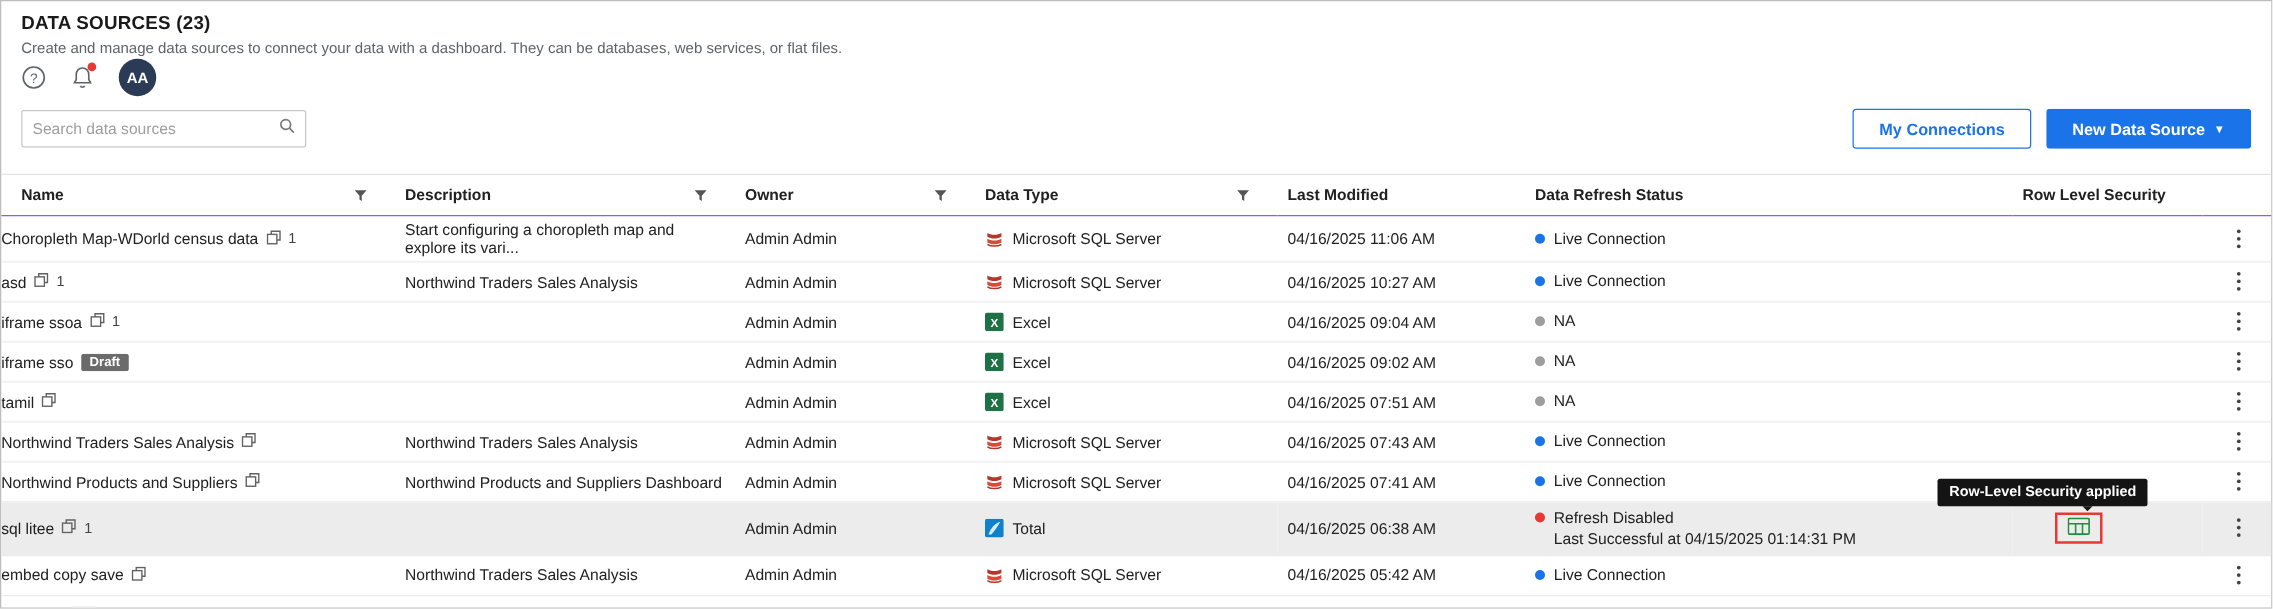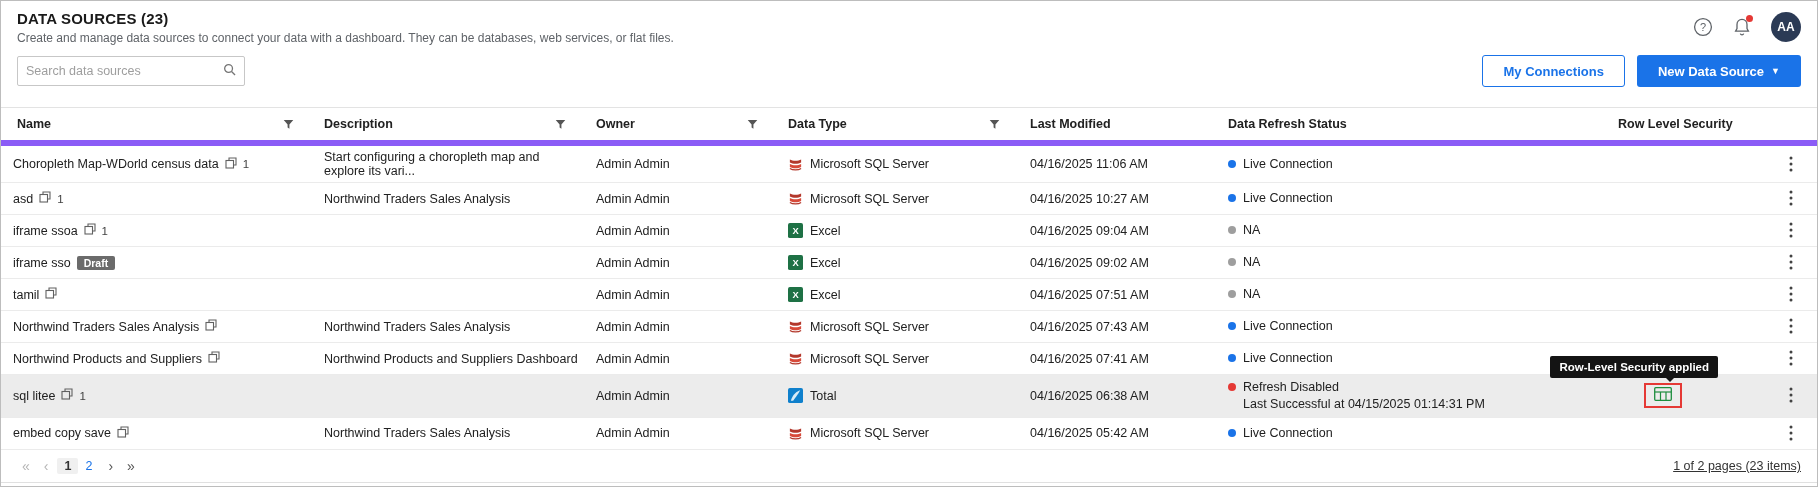--- a/index.html
+++ b/index.html
@@ -1,20 +1,20 @@
 <!DOCTYPE html>
 <html><head>
 <meta charset="utf-8">
 <style>
   * { box-sizing: border-box; margin: 0; padding: 0; }
   body { font-family: "Liberation Sans", sans-serif; background: #fff; color: #212121; }
   .page { width: 1818px; height: 487px; border: 1px solid #bdbdbd; background: #fff; position: relative; overflow: hidden; display: flex; flex-direction: column; }
 
   
-  .topbar { display: flex; justify-content: space-between; align-items: flex-start; padding: 9px 16px 2px 16px; }
+  .topbar { display: flex; justify-content: flex-start; align-items: flex-start; padding: 9px 16px 2px 16px; flex-direction: column; }
   .page-title { font-size: 15px; font-weight: bold; color: #1a1a1a; letter-spacing: .2px; }
   .page-subtitle { font-size: 12px; color: #5f6368; margin-top: 4px; }
   .topicons { display: flex; align-items: center; gap: 20px; padding-top: 2px; }
   .iconbtn { position: relative; display: inline-flex; cursor: pointer; }
   .bell-dot { position: absolute; top: -2px; right: -2px; width: 7px; height: 7px; border-radius: 50%; background: #e53935; }
   .avatar { width: 30px; height: 30px; border-radius: 50%; background: #2b3a55; color: #fff; font-size: 12px; font-weight: bold; display: flex; align-items: center; justify-content: center; cursor: pointer; }
 
   
   .toolbar { display: flex; justify-content: space-between; align-items: center; padding: 8px 16px 12px 16px; }
   .searchbox { width: 228px; height: 30px; border: 1px solid #c7c7c7; border-radius: 2px; display: flex; align-items: center; padding: 0 8px; background: #fff; }
@@ -22,26 +22,26 @@
   .searchbox input::placeholder { color: #9e9e9e; }
   .actions-right { display: flex; gap: 12px; }
   .btn { height: 32px; padding: 0 20px; border-radius: 3px; font-size: 13px; font-weight: bold; display: inline-flex; align-items: center; gap: 7px; cursor: pointer; border: 1px solid transparent; font-family: "Liberation Sans", sans-serif; }
   .btn-outline { background: #fff; }
   .btn-fill { color: #fff; }
   .caret { font-size: 9px; line-height: 1; }
 
   
   .table-section { border-top: 1px solid #e3e3e3; margin-top: 8px; flex: 1; }
   table { width: 100%; border-collapse: collapse; table-layout: fixed; }
-  thead th { text-align: left; font-size: 12.5px; font-weight: bold; color: #212121; padding: 9px 8px; border-bottom: 6px solid #8b5cf6; }
+  thead th { text-align: left; font-size: 12.5px; font-weight: bold; color: #212121; padding: 9px 8px; border-bottom: 1px solid #8b5cf6; }
   thead th:first-child { padding-left: 16px; }
   .th-in { display: flex; align-items: center; }
   .funnel { margin-left: auto; margin-right: 14px; display: inline-flex; cursor: pointer; }
   tbody td { font-size: 12.5px; color: #212121; padding: 4px 8px; border-bottom: 1px solid #ebebeb; height: 32px; vertical-align: middle; }
-  tbody td:first-child { padding-left: 12px; margin-left: 48px; }
+  tbody td:first-child { padding-left: 0; margin-left: 48px; }
   tbody tr.hl { background: #ececec; }
   .namecell { display: flex; align-items: center; gap: 6px; white-space: nowrap; overflow: hidden; }
   .nm { cursor: pointer; }
   .lnkct { font-size: 11.5px; color: #424242; }
   .badge { background: #6b6b6b; color: #fff; font-size: 10.5px; padding: 1px 7px; border-radius: 2px; font-weight: bold; }
   .typecell { display: flex; align-items: center; gap: 7px; }
   .dticon { display: inline-flex; }
   .statuscell { display: flex; align-items: flex-start; gap: 7px; }
   .dot { width: 8px; height: 8px; border-radius: 50%; flex: 0 0 auto; margin-top: 4px; }
   .stxt { display: flex; flex-direction: column; line-height: 1.35; }

